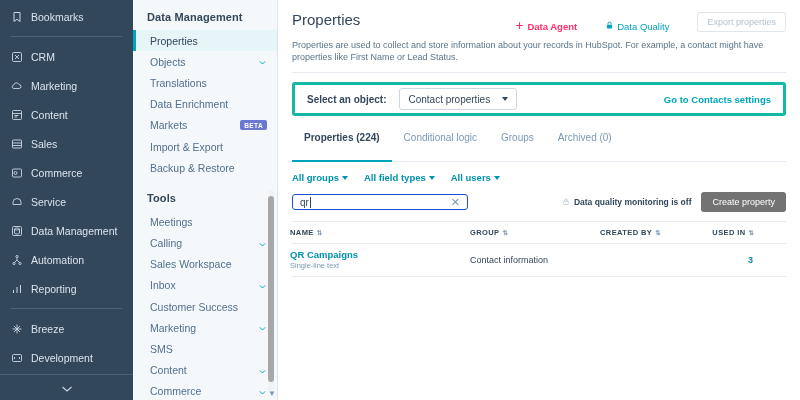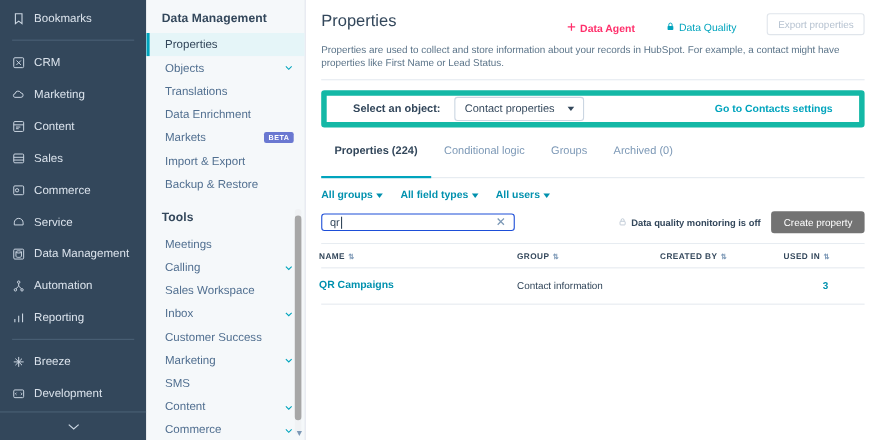--- a/index.html
+++ b/index.html
@@ -130,24 +130,24 @@
     cursor: not-allowed;
   }
   .page-desc {
     font-size: 9px; color: #5b7489; margin-top: 7px; line-height: 12px;
   }
   .hr { height: 1px; background: #e5eaf0; margin: 9px 0 0 0; }
 
   
   .obj-card {
     margin-top: 9px;
-    border: 5px solid #14b8a6; border-radius: 3px;
+    border: 3px solid #14b8a6; border-radius: 3px;
     background: #fff;
     display: flex; align-items: center;
-    padding: 8px 24px;
+    padding: 8px 12px;
     height: 34px;
   }
   .obj-label { font-size: 10px; font-weight: bold; color: #33475b; }
   .obj-select {
     margin-left: 13px;
     border: 1px solid #cbd6e2; border-radius: 3px;
     background: #fff;
     font-size: 10px; color: #33475b;
     padding: 4px 8px;
     min-width: 110px;
@@ -608,20 +608,21 @@
           
         </div>
       </div>
 
       <div class="trow tbody-row">
         <div class="cell-check">
           <span class="chk"></span>
         </div>
         <div class="c-name">
           <div class="prop-name">QR Campaigns</div>
+          <div class="prop-sub">Single-line text</div>
         </div>
         <div class="c-group cell-txt">Contact information</div>
         <div class="c-created">
           <span class="redacted"></span>
         </div>
         <div class="c-used right-flex">
           <span class="used-val">3</span>
         </div>
         <div class="c-fill right-flex">
           

